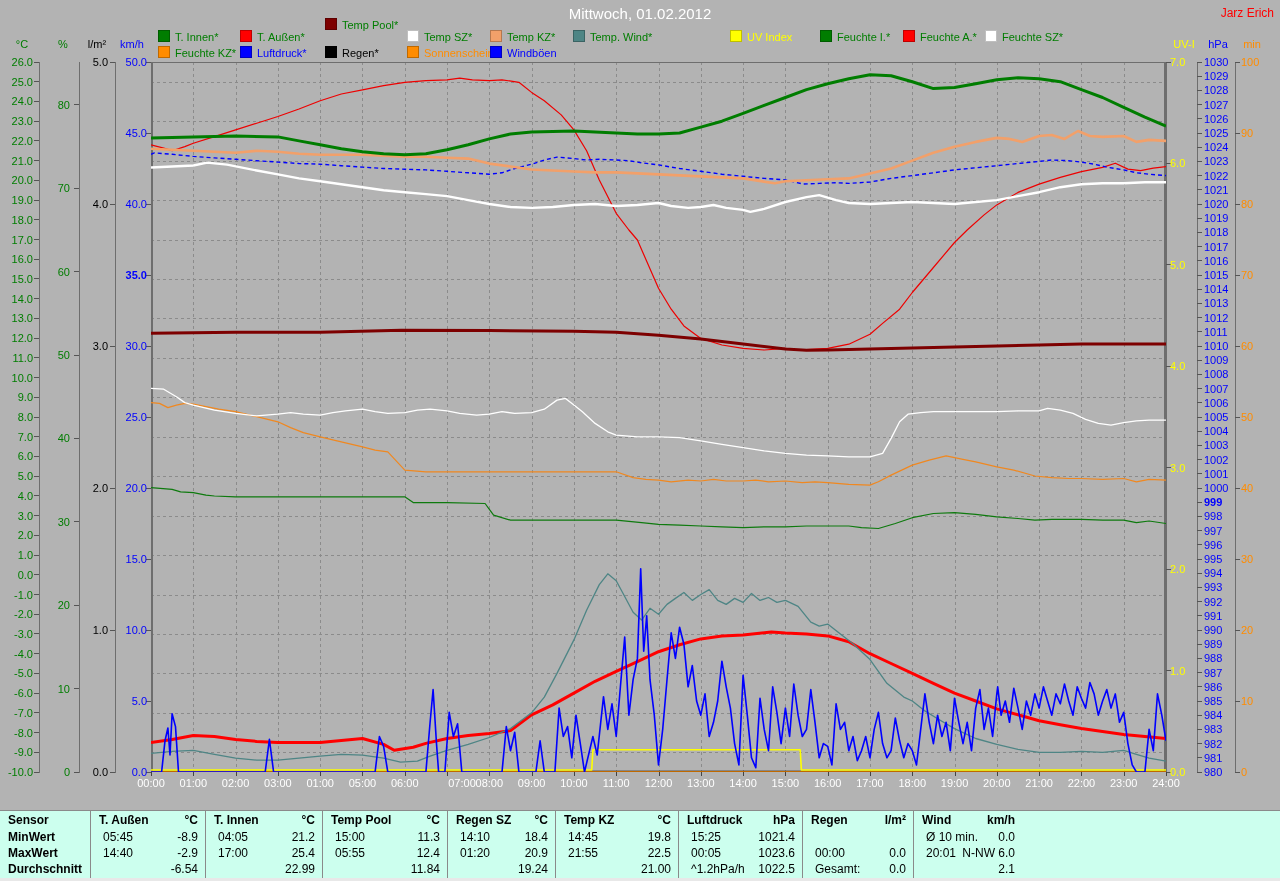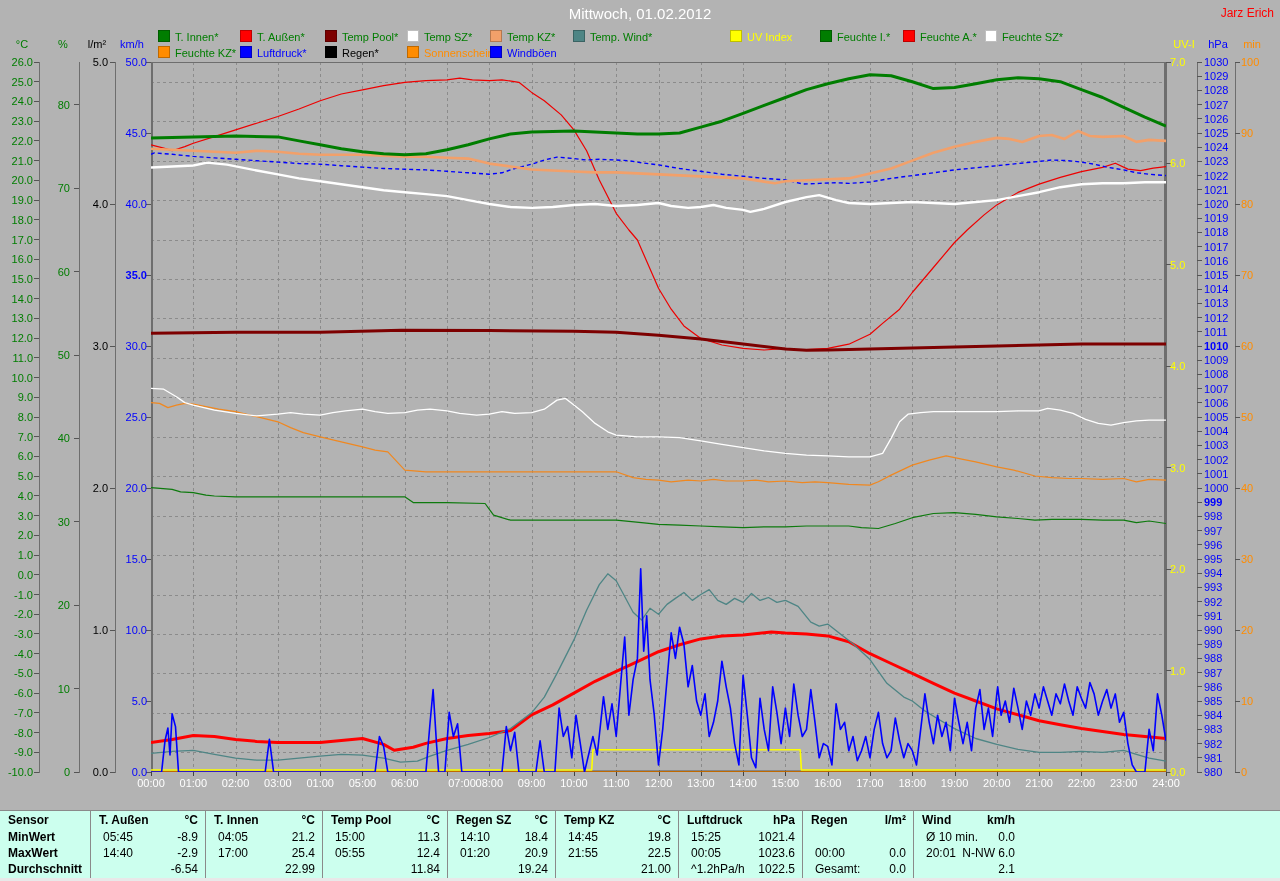--- a/index.html
+++ b/index.html
@@ -34,21 +34,21 @@
 </style>
 </head>
 <body>
 
 <div id="title" class="abs">Mittwoch, 01.02.2012</div>
 <div id="watermark" class="abs">Jarz Erich</div>
 
 <div id="legend">
     <div class="legend-item" style="left: 158px; top: 30px; color: rgb(0, 125, 0);"><span class="sq" style="background: rgb(0, 125, 0);"></span><span>T. Innen*</span></div>
     <div class="legend-item" style="left: 240px; top: 30px; color: rgb(0, 125, 0);"><span class="sq" style="background: rgb(255, 0, 0);"></span><span>T. Außen*</span></div>
-    <div class="legend-item" style="left: 325px; top: 30px; color: rgb(0, 125, 0);"><span class="sq" style="background: rgb(125, 0, 0);"></span><span>Temp Pool*</span></div>
+    <div class="legend-item" style="left: 325px; top: 18px; color: rgb(0, 125, 0);"><span class="sq" style="background: rgb(125, 0, 0);"></span><span>Temp Pool*</span></div>
     <div class="legend-item" style="left: 407px; top: 30px; color: rgb(0, 125, 0);"><span class="sq" style="background: rgb(255, 255, 255);"></span><span>Temp SZ*</span></div>
     <div class="legend-item" style="left: 490px; top: 30px; color: rgb(0, 125, 0);"><span class="sq" style="background: rgb(242, 160, 106);"></span><span>Temp KZ*</span></div>
     <div class="legend-item" style="left: 573px; top: 30px; color: rgb(0, 125, 0);"><span class="sq" style="background: rgb(78, 133, 133);"></span><span>Temp. Wind*</span></div>
     <div class="legend-item" style="left: 730px; top: 30px; color: rgb(255, 255, 0);"><span class="sq" style="background: rgb(255, 255, 0);"></span><span>UV Index</span></div>
     <div class="legend-item" style="left: 820px; top: 30px; color: rgb(0, 125, 0);"><span class="sq" style="background: rgb(0, 125, 0);"></span><span>Feuchte I.*</span></div>
     <div class="legend-item" style="left: 903px; top: 30px; color: rgb(0, 125, 0);"><span class="sq" style="background: rgb(255, 0, 0);"></span><span>Feuchte A.*</span></div>
     <div class="legend-item" style="left: 985px; top: 30px; color: rgb(0, 125, 0); text-align: center;"><span class="sq" style="background: rgb(255, 255, 255);"></span><span>Feuchte SZ*</span></div>
     <div class="legend-item" style="left: 158px; top: 46px; color: rgb(0, 125, 0);"><span class="sq" style="background: rgb(255, 140, 0);"></span><span>Feuchte KZ*</span></div>
     <div class="legend-item" style="left: 240px; top: 46px; color: rgb(0, 0, 255);"><span class="sq" style="background: rgb(0, 0, 255);"></span><span>Luftdruck*</span></div>
     <div class="legend-item" style="left: 325px; top: 46px; color: rgb(0, 0, 0);"><span class="sq" style="background: rgb(0, 0, 0);"></span><span>Regen*</span></div>
@@ -244,21 +244,21 @@
     <div class="tick-label" style="top: 269px; color: rgb(0, 0, 255); left: 1204px;">1015</div>
     <div class="tick" style="left: 1197px; top: 288.7px;"></div>
     <div class="tick-label" style="top: 283.2px; color: rgb(0, 0, 255); left: 1204px;">1014</div>
     <div class="tick" style="left: 1197px; top: 302.9px;"></div>
     <div class="tick-label" style="top: 297.4px; color: rgb(0, 0, 255); left: 1204px;">1013</div>
     <div class="tick" style="left: 1197px; top: 317.1px;"></div>
     <div class="tick-label" style="top: 311.6px; color: rgb(0, 0, 255); left: 1204px;">1012</div>
     <div class="tick" style="left: 1197px; top: 331.3px;"></div>
     <div class="tick-label" style="top: 325.8px; color: rgb(0, 0, 255); left: 1204px;">1011</div>
     <div class="tick" style="left: 1197px; top: 345.5px;"></div>
-    <div class="tick-label" style="top: 340px; color: rgb(0, 0, 255); left: 1204px; font-weight: bold;">1010</div>
+    <div class="tick-label" style="top: 340px; color: rgb(0, 0, 255); left: 1204px;">1010</div>
     <div class="tick" style="left: 1197px; top: 359.7px;"></div>
     <div class="tick-label" style="top: 354.2px; color: rgb(0, 0, 255); left: 1204px;">1009</div>
     <div class="tick" style="left: 1197px; top: 373.9px;"></div>
     <div class="tick-label" style="top: 368.4px; color: rgb(0, 0, 255); left: 1204px;">1008</div>
     <div class="tick" style="left: 1197px; top: 388.1px;"></div>
     <div class="tick-label" style="top: 382.6px; color: rgb(0, 0, 255); left: 1204px;">1007</div>
     <div class="tick" style="left: 1197px; top: 402.3px;"></div>
     <div class="tick-label" style="top: 396.8px; color: rgb(0, 0, 255); left: 1204px;">1006</div>
     <div class="tick" style="left: 1197px; top: 416.5px;"></div>
     <div class="tick-label" style="top: 411px; color: rgb(0, 0, 255); left: 1204px;">1005</div>

